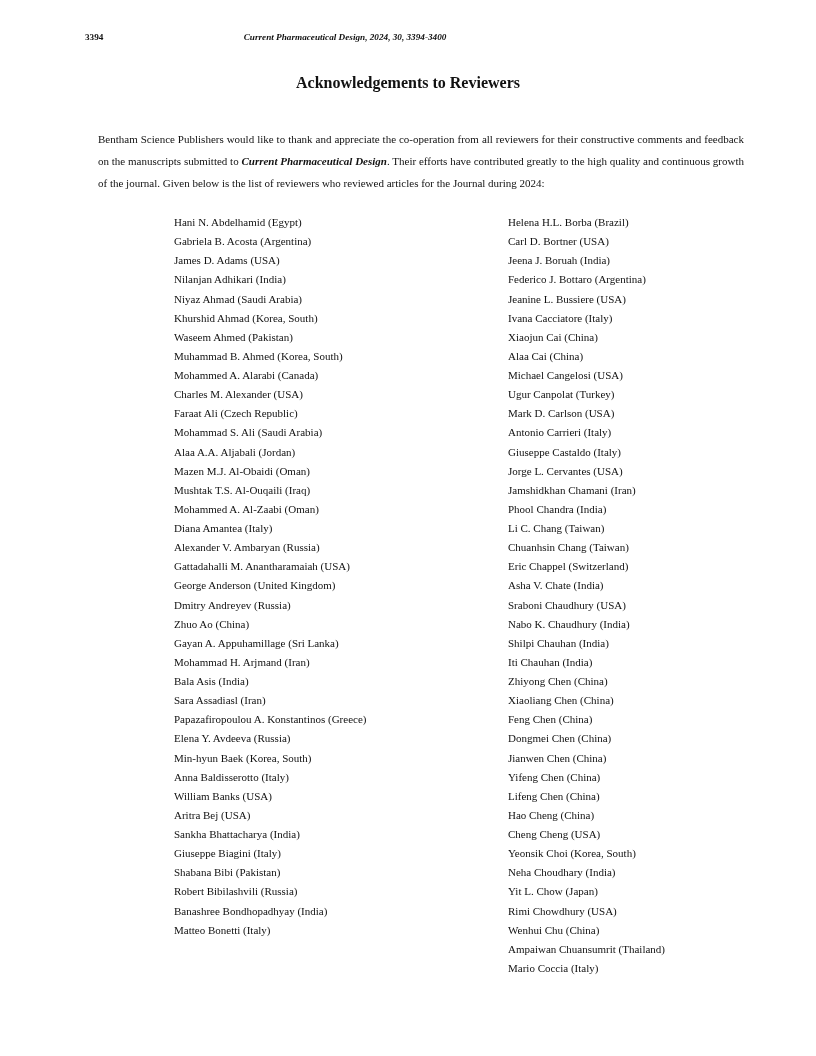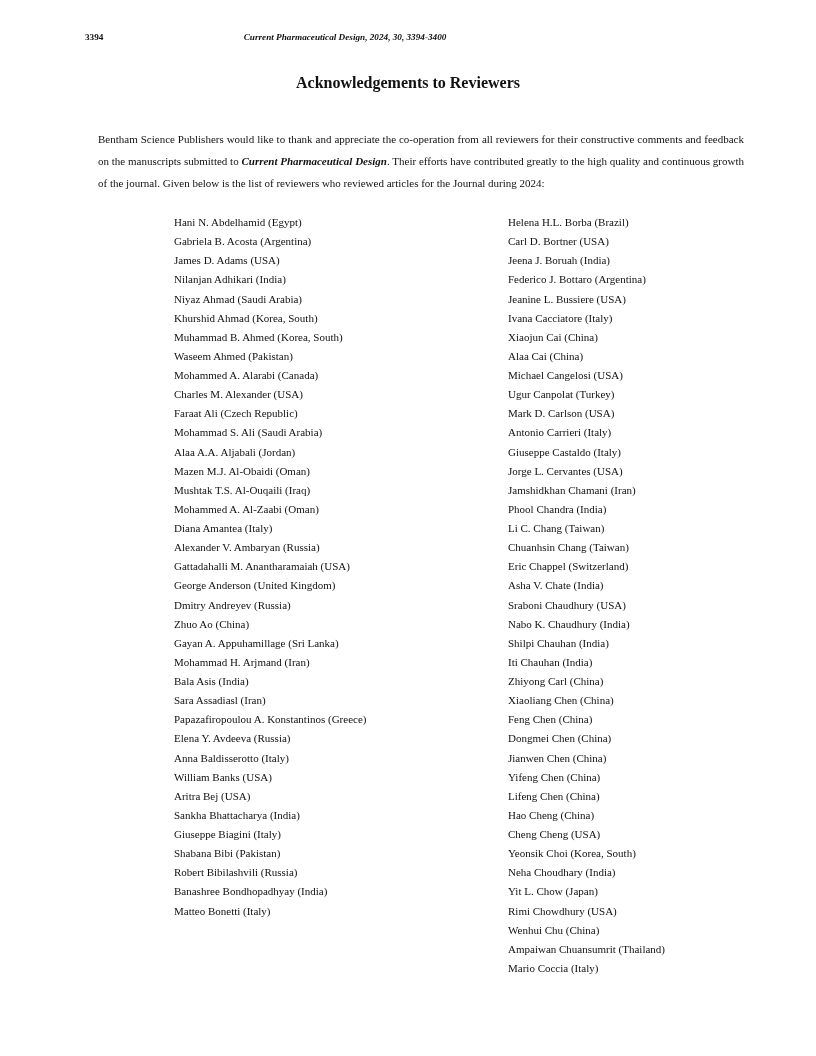--- a/index.html
+++ b/index.html
@@ -45,42 +45,43 @@
 
 <p class="intro"><span>Bentham Science Publishers would like to thank and appreciate the co-operation from all reviewers for their constructive comments and feedback on the manuscripts submitted to </span><span class="journal-em">Current Pharmaceutical Design</span><span>. Their efforts have contributed greatly to the high quality and continuous growth of the journal. Given below is the list of reviewers who reviewed articles for the Journal during 2024:</span></p>
 
 <ul class="col col-left" id="col-left">
     <li>Hani N. Abdelhamid (Egypt)</li>
     <li>Gabriela B. Acosta (Argentina)</li>
     <li>James D. Adams (USA)</li>
     <li>Nilanjan Adhikari (India)</li>
     <li>Niyaz Ahmad (Saudi Arabia)</li>
     <li>Khurshid Ahmad (Korea, South)</li>
+    <li>Waseem Ahmed (Pakistan)</li>
     <li>Muhammad B. Ahmed (Korea, South)</li>
-    <li>Waseem Ahmed (Pakistan)</li>
     <li>Mohammed A. Alarabi (Canada)</li>
     <li>Charles M. Alexander (USA)</li>
     <li>Faraat Ali (Czech Republic)</li>
     <li>Mohammad S. Ali (Saudi Arabia)</li>
     <li>Alaa A.A. Aljabali (Jordan)</li>
     <li>Mazen M.J. Al-Obaidi (Oman)</li>
     <li>Mushtak T.S. Al-Ouqaili (Iraq)</li>
     <li>Mohammed A. Al-Zaabi (Oman)</li>
     <li>Diana Amantea (Italy)</li>
     <li>Alexander V. Ambaryan (Russia)</li>
     <li>Gattadahalli M. Anantharamaiah (USA)</li>
     <li>George Anderson (United Kingdom)</li>
     <li>Dmitry Andreyev (Russia)</li>
     <li>Zhuo Ao (China)</li>
     <li>Gayan A. Appuhamillage (Sri Lanka)</li>
     <li>Mohammad H. Arjmand (Iran)</li>
     <li>Bala Asis (India)</li>
     <li>Sara Assadiasl (Iran)</li>
     <li>Papazafiropoulou A. Konstantinos (Greece)</li>
     <li>Elena Y. Avdeeva (Russia)</li>
+    <li>Min-hyun Baek (Korea, South)</li>
     <li>Anna Baldisserotto (Italy)</li>
     <li>William Banks (USA)</li>
     <li>Aritra Bej (USA)</li>
     <li>Sankha Bhattacharya (India)</li>
     <li>Giuseppe Biagini (Italy)</li>
     <li>Shabana Bibi (Pakistan)</li>
     <li>Robert Bibilashvili (Russia)</li>
     <li>Banashree Bondhopadhyay (India)</li>
     <li>Matteo Bonetti (Italy)</li>
   </ul>
@@ -102,21 +103,21 @@
     <li>Jamshidkhan Chamani (Iran)</li>
     <li>Phool Chandra (India)</li>
     <li>Li C. Chang (Taiwan)</li>
     <li>Chuanhsin Chang (Taiwan)</li>
     <li>Eric Chappel (Switzerland)</li>
     <li>Asha V. Chate (India)</li>
     <li>Sraboni Chaudhury (USA)</li>
     <li>Nabo K. Chaudhury (India)</li>
     <li>Shilpi Chauhan (India)</li>
     <li>Iti Chauhan (India)</li>
-    <li>Zhiyong Carl (China)</li>
+    <li>Zhiyong Chen (China)</li>
     <li>Xiaoliang Chen (China)</li>
     <li>Feng Chen (China)</li>
     <li>Dongmei Chen (China)</li>
     <li>Jianwen Chen (China)</li>
     <li>Yifeng Chen (China)</li>
     <li>Lifeng Chen (China)</li>
     <li>Hao Cheng (China)</li>
     <li>Cheng Cheng (USA)</li>
     <li>Yeonsik Choi (Korea, South)</li>
     <li>Neha Choudhary (India)</li>

